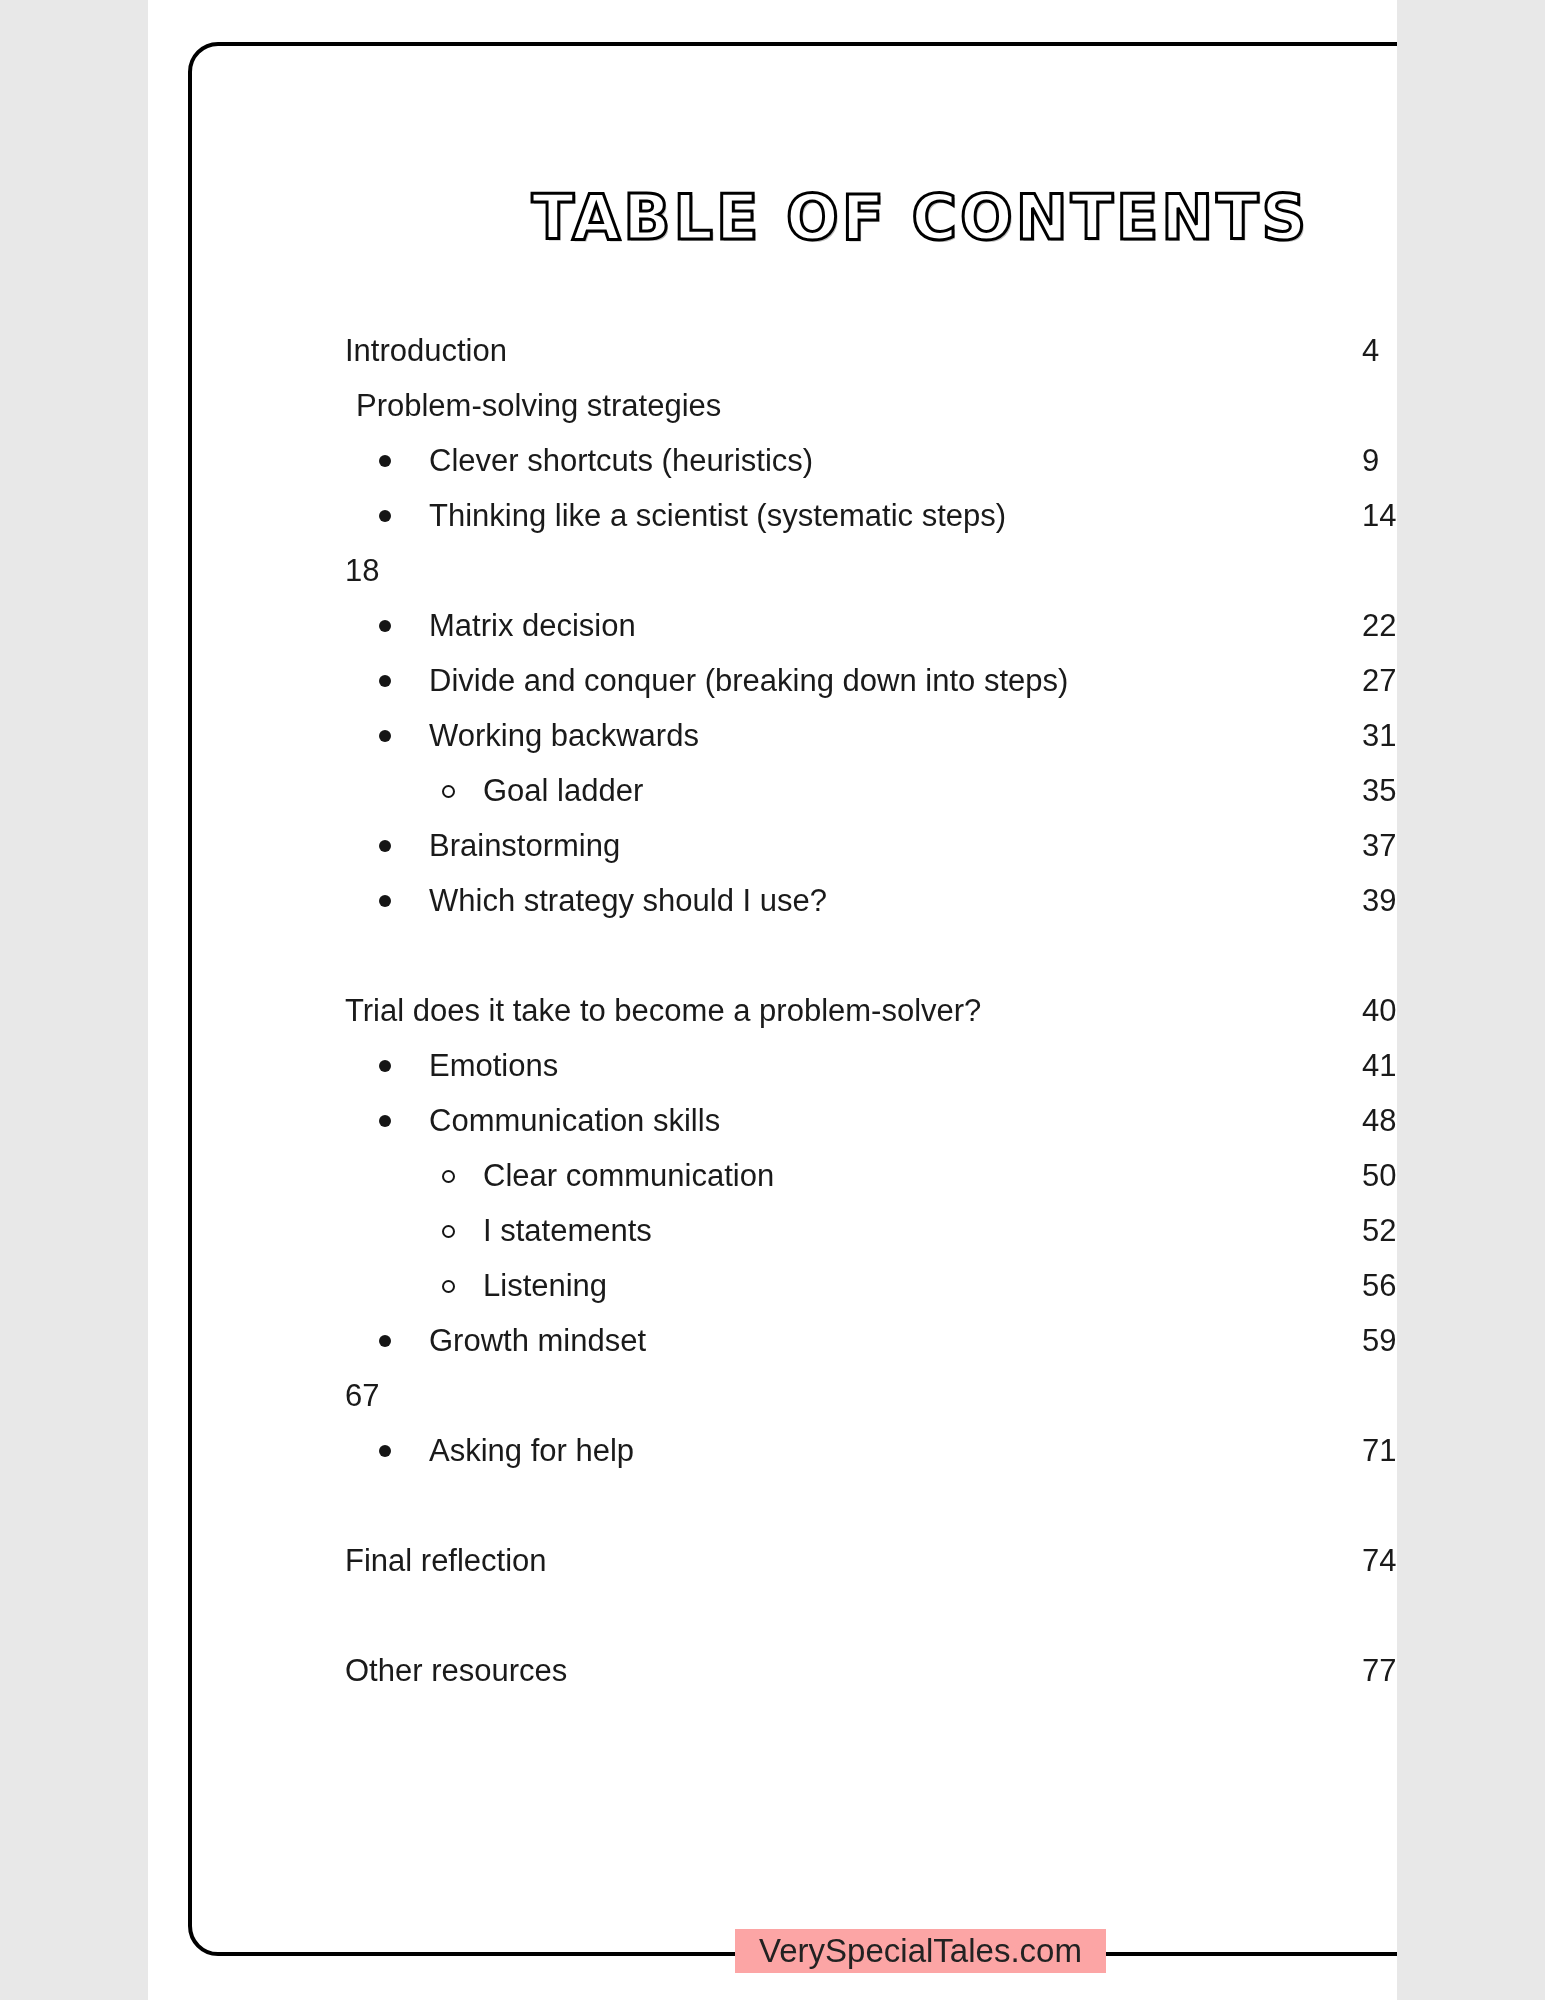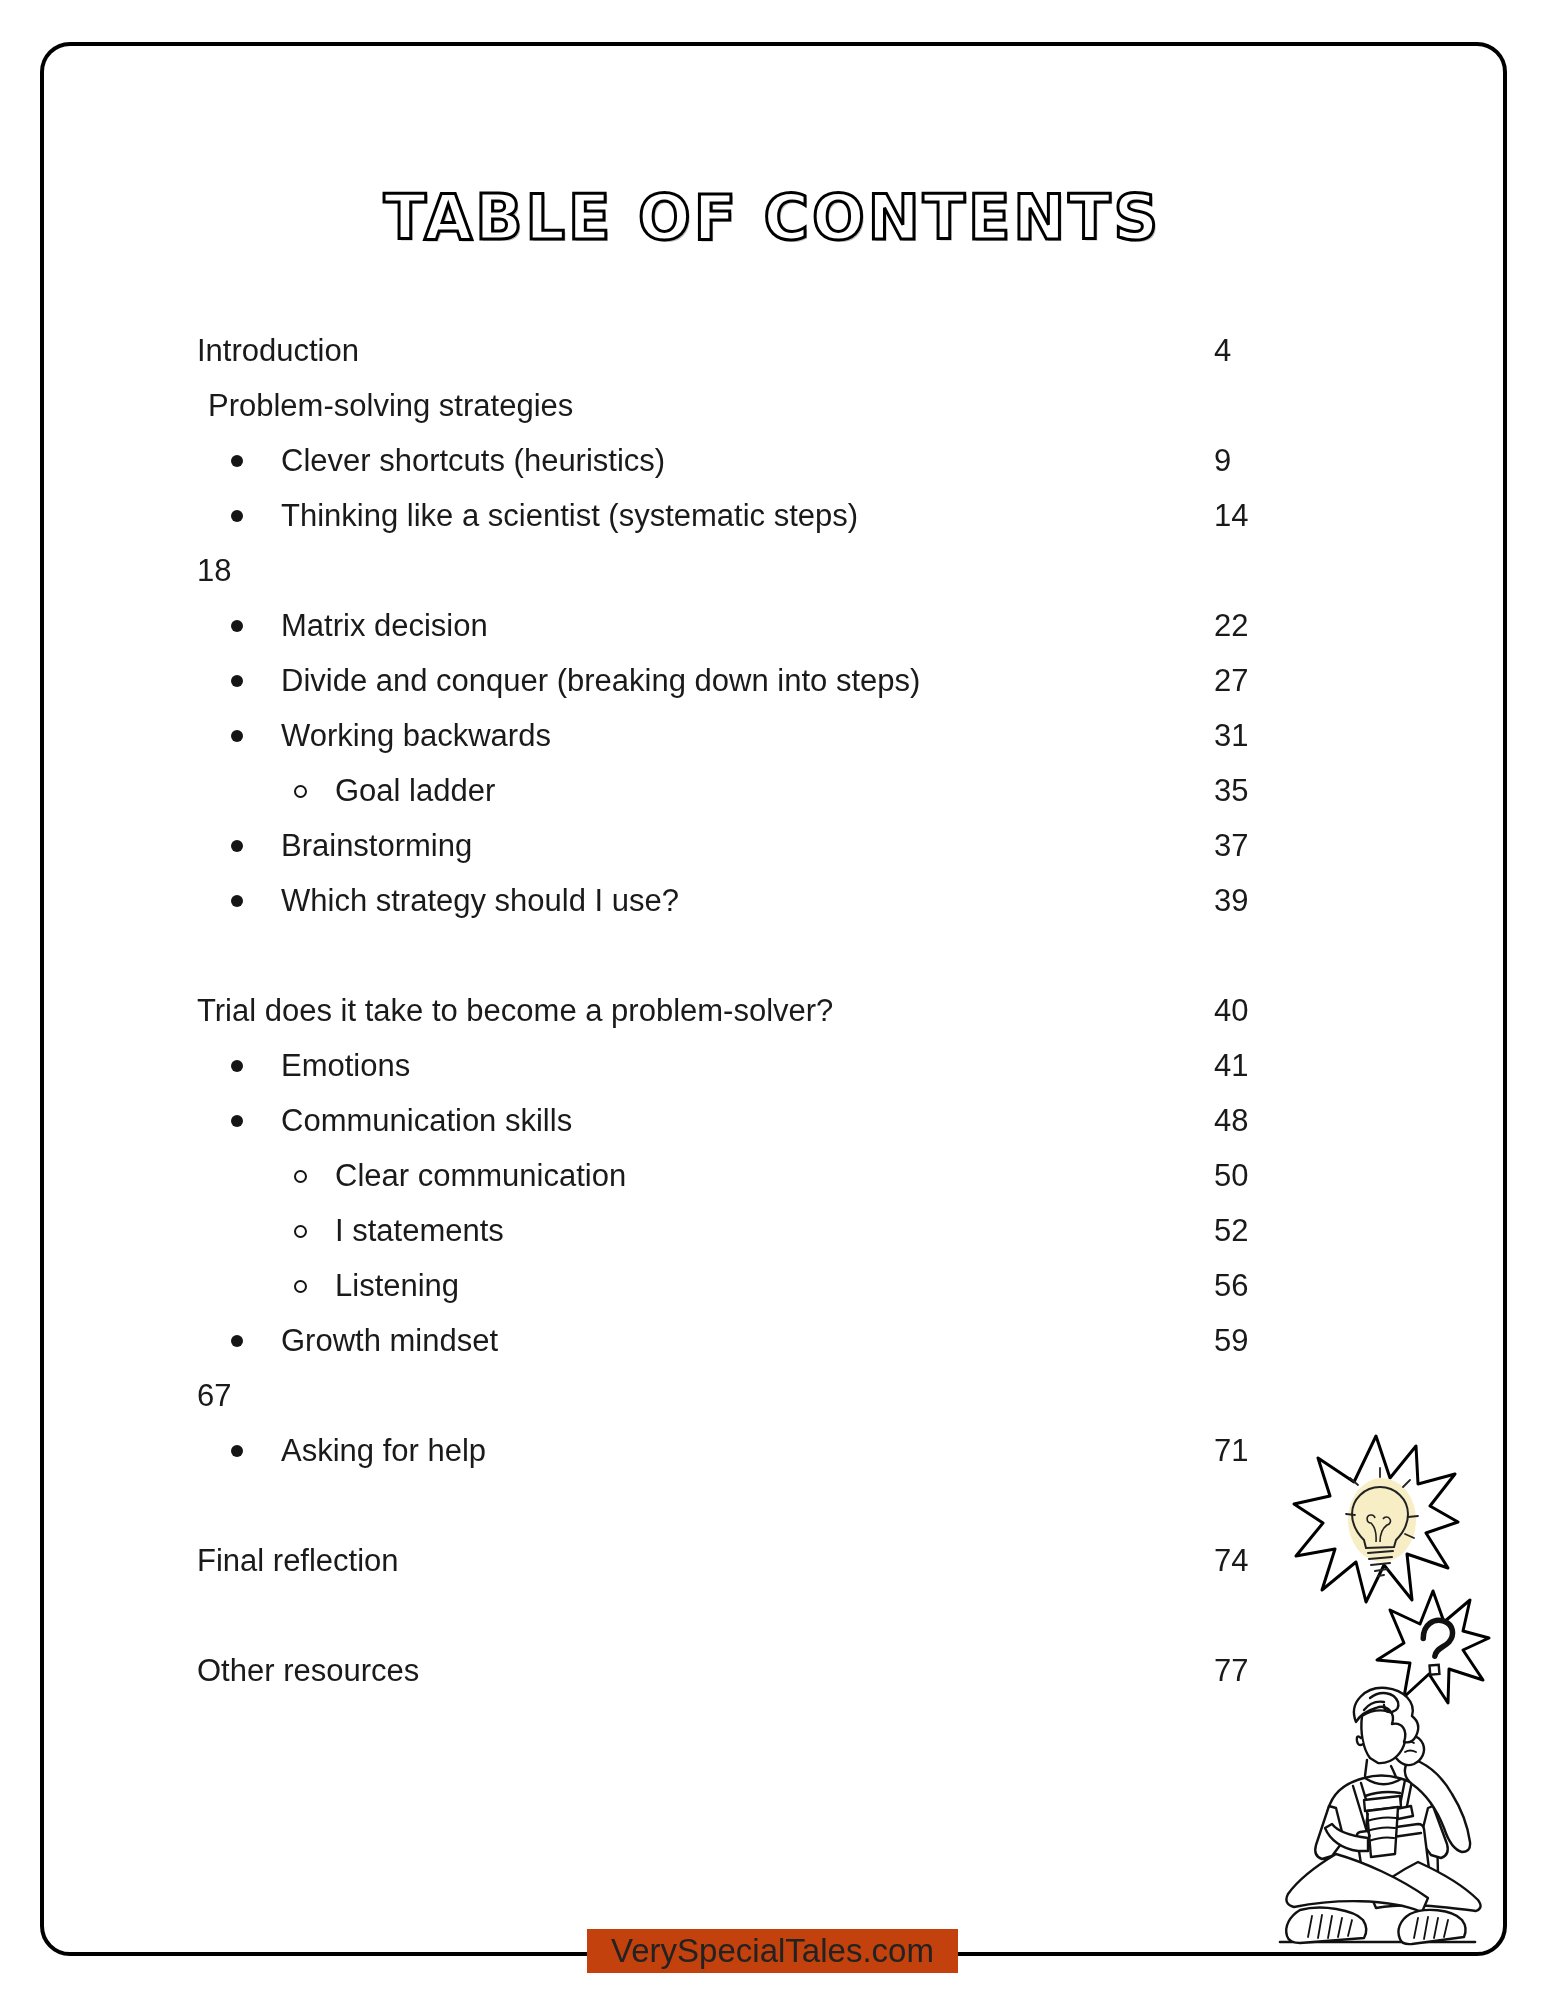--- a/index.html
+++ b/index.html
@@ -1,17 +1,17 @@
 <!DOCTYPE html>
 <html><head>
 <meta charset="utf-8">
 <style>
   html,body{margin:0;padding:0;background:#e8e8e8}
   .sheet{
-    position:relative;width:1545px;height:2000px;background:#ffffff;overflow:hidden;
+    position:relative;width:1249px;height:2000px;background:#ffffff;overflow:hidden;
     color:#1a1a1a;font-family:"Liberation Sans",sans-serif;margin:0 auto;
   }
   .frame{
     position:absolute;left:40px;top:42px;width:1467px;height:1914px;
     border:4.5px solid #000;border-radius:30px;box-sizing:border-box;z-index:1;
   }
   .title{
     position:absolute;top:183px;left:0;width:1545px;text-align:center;margin:0;
     font-family:"DejaVu Sans",sans-serif;font-weight:700;font-size:62px;line-height:70px;
     letter-spacing:3px;color:#fff;-webkit-text-stroke:3px #000;
@@ -24,21 +24,21 @@
   .row.indent .entry{padding-left:11px}
   .bullet{display:none}
   .lvl1 .entry{padding-left:34px}
   .lvl1 .bullet{display:inline-block;width:12px;height:12px;border-radius:50%;
     background:#151515;margin-right:38px;flex:none}
   .lvl2 .entry{padding-left:97px}
   .lvl2 .bullet{display:inline-block;width:13px;height:13px;border-radius:50%;
     border:2.5px solid #151515;background:#fff;margin-right:28px;flex:none;box-sizing:border-box}
   .pagenum{width:200px;text-align:left}
   .footer{position:absolute;top:1929px;left:0;width:1545px;text-align:center;z-index:5}
-  .footer span{display:inline-block;background:#c2410c;padding:0 24px;font-size:33px;line-height:44px;color:#222}
+  .footer span{display:inline-block;background:#fca5a5;padding:0 24px;font-size:33px;line-height:44px;color:#222}
   svg.illu{position:absolute;z-index:3}
   #star-bulb{left:1292px;top:1434px;width:168px;height:170px}
   #star-q{left:1374px;top:1588px;width:118px;height:118px}
   #person{left:1270px;top:1680px;width:240px;height:290px;z-index:4}
 </style>
 </head>
 <body>
 
 <div class="sheet">
 

